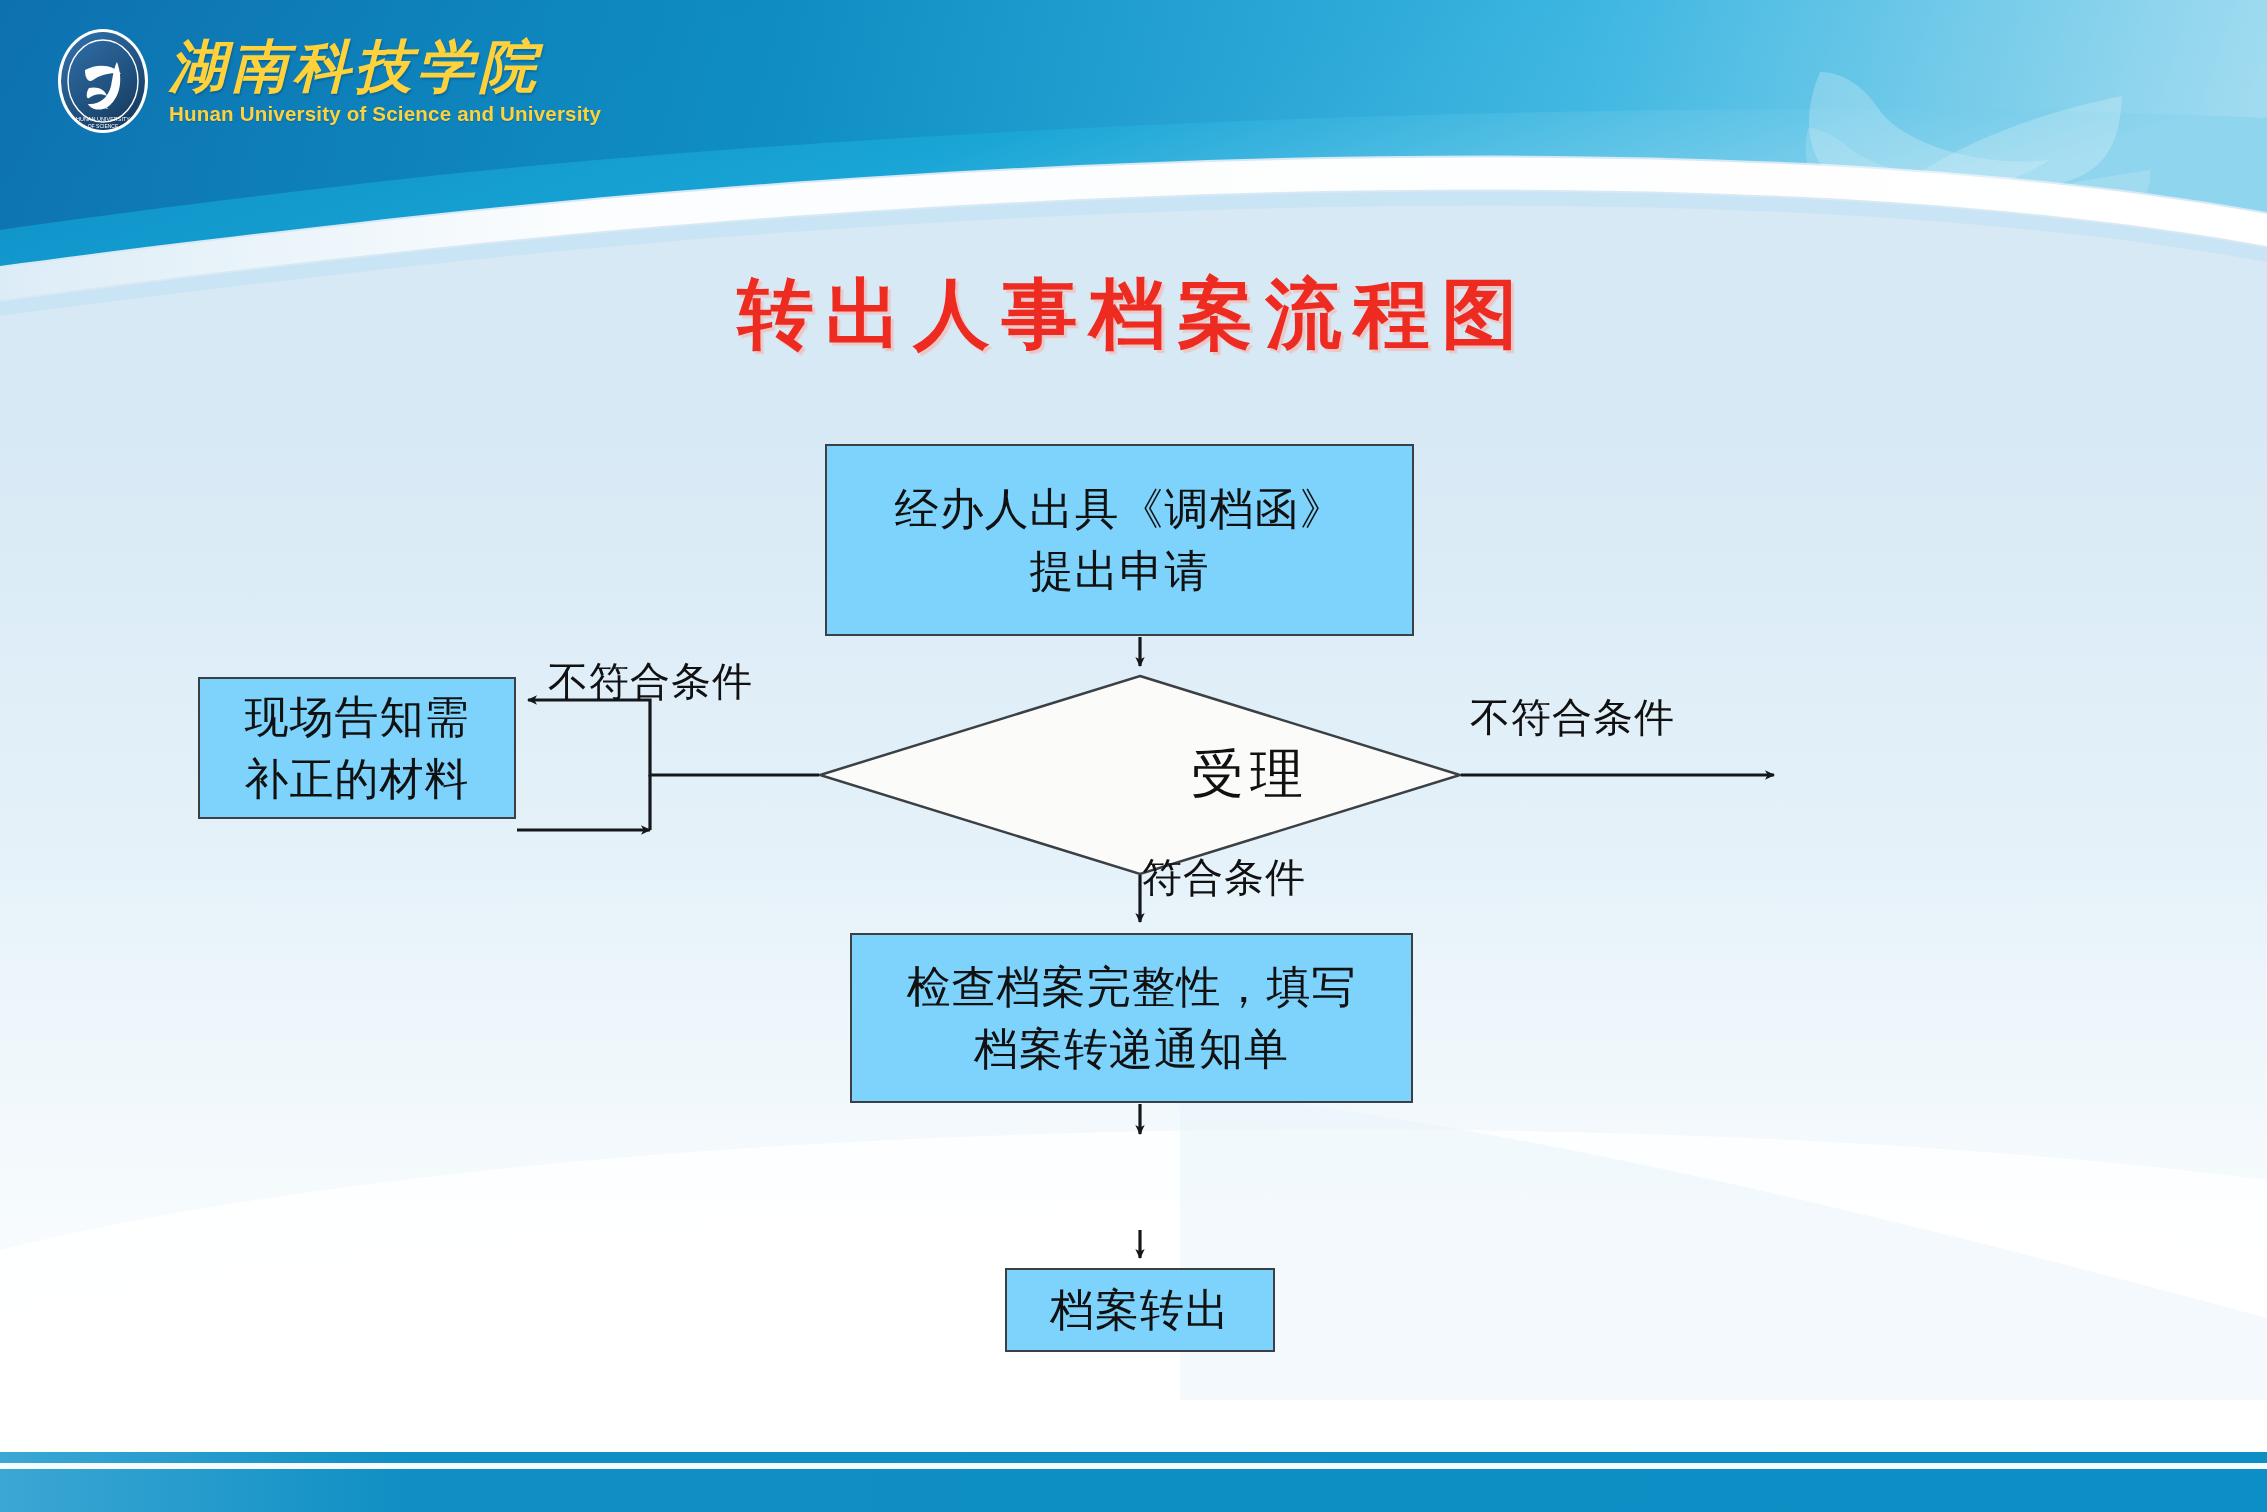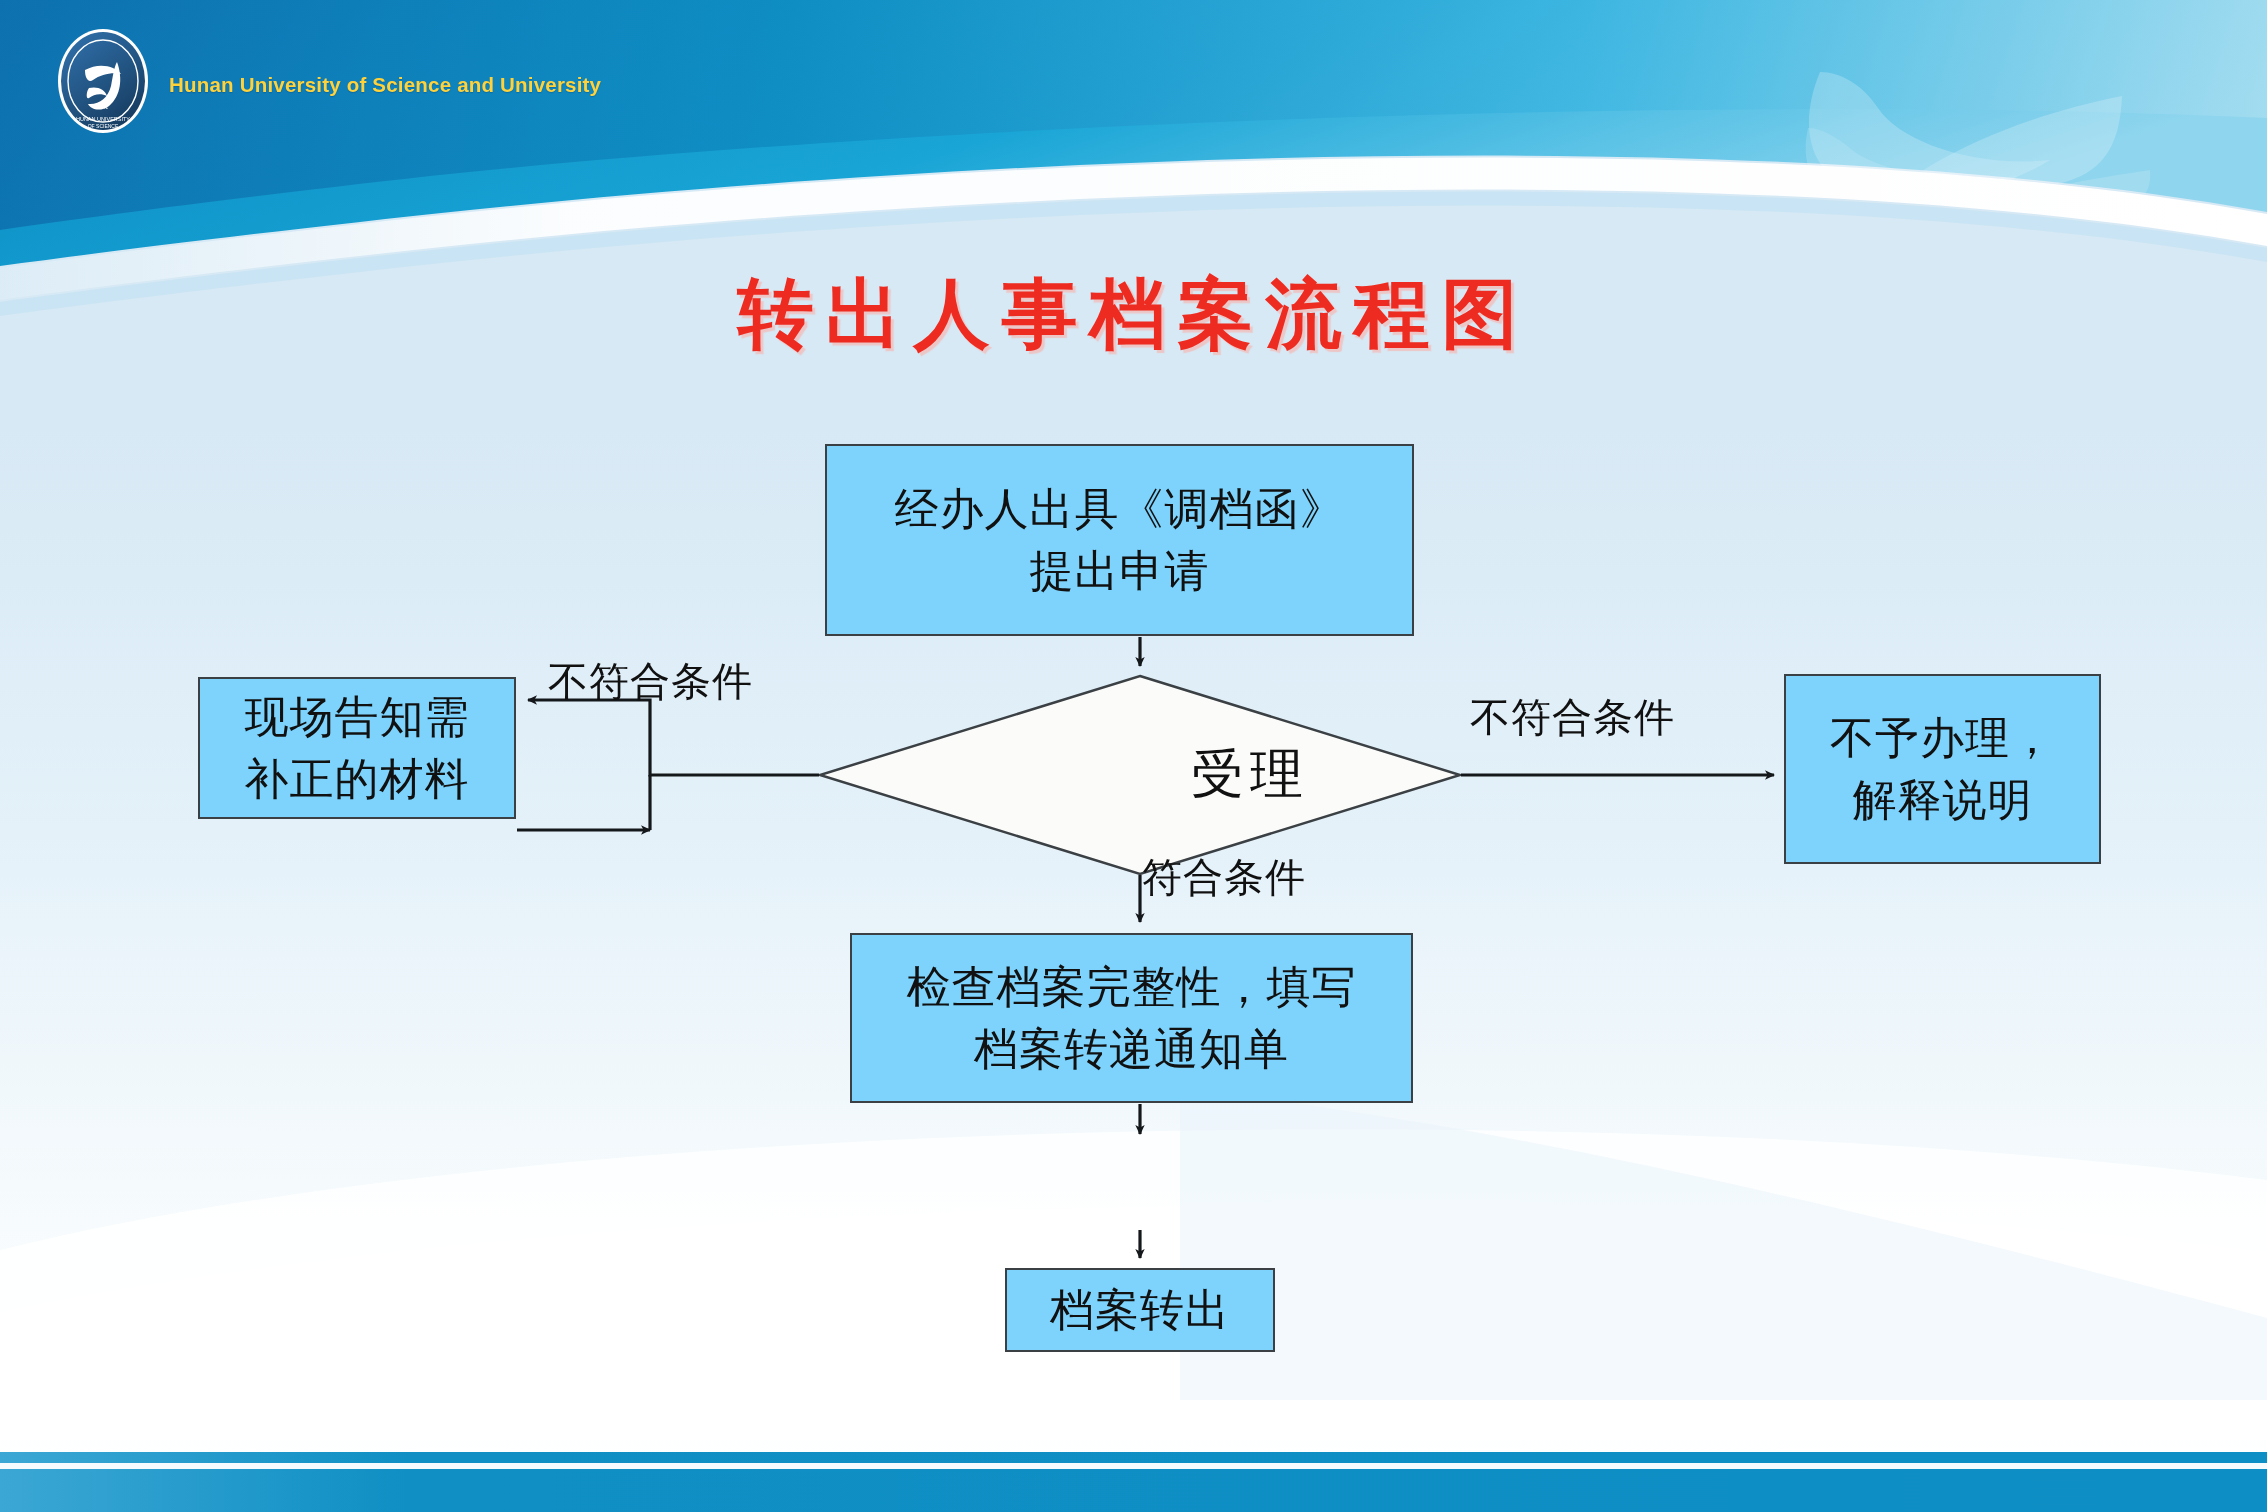--- a/index.html
+++ b/index.html
@@ -181,20 +181,21 @@
       <ellipse cx="48" cy="55" rx="42" ry="49" fill="url(#gCrest)"></ellipse>
       <ellipse cx="48" cy="55" rx="35" ry="41" fill="none" stroke="#ffffff" stroke-width="1.4"></ellipse>
       <path d="M30,44 C44,36 60,40 66,48 C58,46 46,48 38,54 C33,57 30,52 30,44 Z" fill="#ffffff"></path>
       <path d="M62,36 C68,52 66,70 54,80 C46,86 36,84 33,78 C44,79 53,72 56,60 C58,50 59,41 62,36 Z" fill="#ffffff"></path>
       <path d="M34,62 C42,60 50,63 52,70 C46,67 39,68 34,72 C31,74 31,66 34,62 Z" fill="#ffffff"></path>
       <text x="48" y="95" text-anchor="middle" fill="#ffffff" font-size="5.5" font-family="Liberation Sans, sans-serif">HUNAN UNIVERSITY</text>
       <text x="48" y="102" text-anchor="middle" fill="#ffffff" font-size="5" font-family="Liberation Sans, sans-serif">OF SCIENCE</text>
       <text x="48" y="83" text-anchor="middle" fill="#ffffff" font-size="4.6" font-family="Liberation Sans, sans-serif">1941</text>
     </svg>
     <div class="logo-text">
+      <div class="logo-cn">湖南科技学院</div>
       <div class="logo-en">Hunan University of Science and University</div>
     </div>
   </div>
 
   <div class="title">转出人事档案流程图</div>
 
   <div class="flow">
 
     <svg class="svg-layer" viewBox="0 0 2267 1512">
       <defs>
@@ -226,24 +227,20 @@
     <div class="node" id="n-apply">
       <span class="ln">经办人出具《调档函》</span>
       <span class="ln">提出申请</span>
     </div>
 
     <div class="node" id="n-left">
       <span class="ln">现场告知需</span>
       <span class="ln">补正的材料</span>
     </div>
 
-    <div class="node" id="n-right">
-      <span class="ln">不予办理，</span>
-      <span class="ln">解释说明</span>
-    </div>
 
     <div class="node" id="n-check">
       <span class="ln">检查档案完整性，填写</span>
       <span class="ln">档案转递通知单</span>
     </div>
 
 
     <div class="node" id="n-out">
       <span class="ln">档案转出</span>
     </div>

